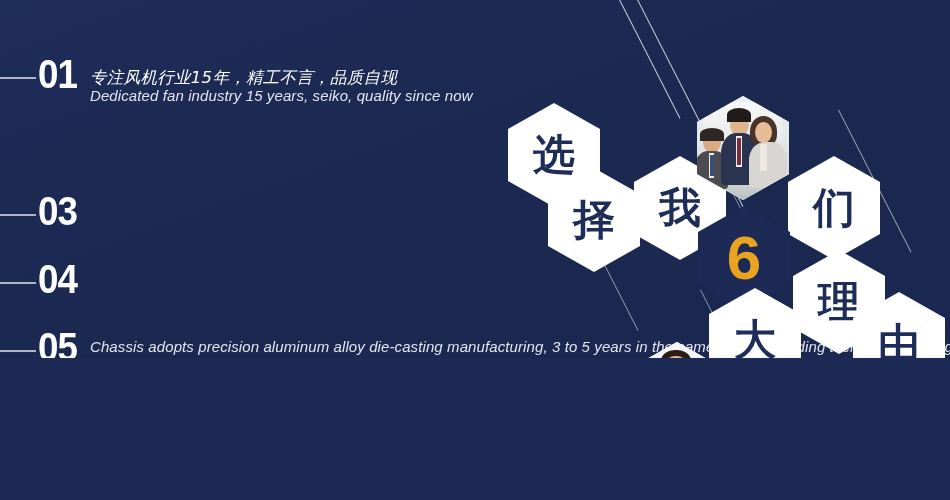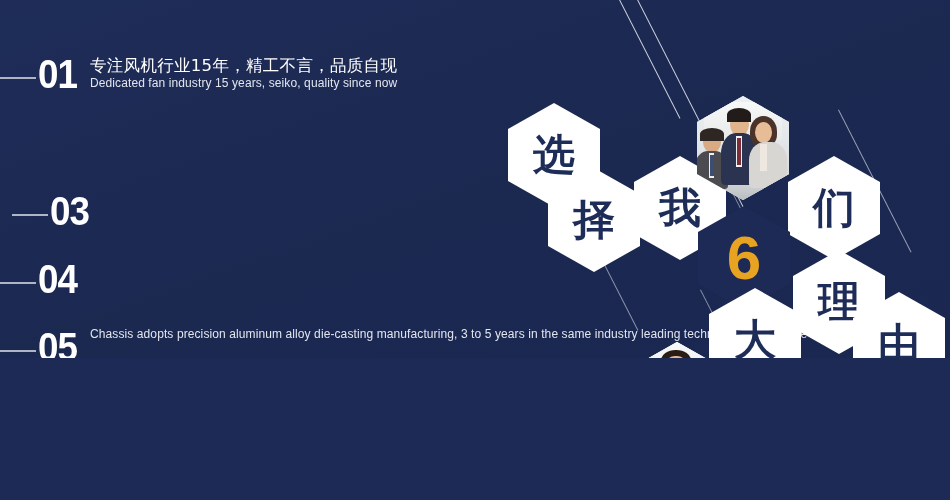--- a/index.html
+++ b/index.html
@@ -27,28 +27,28 @@
     position:absolute;left:0;top:22px;width:36px;height:2px;
     background:#c9ceda;opacity:.85;
   }
   .rnum{
     position:absolute;left:38px;top:-4px;
     font-family:"Liberation Sans","DejaVu Sans",sans-serif;
     font-size:40px;font-weight:bold;color:#ffffff;
     letter-spacing:-1px;line-height:46px;
     transform:scaleX(.92);transform-origin:left center;
   }
-  .rtexts{position:absolute;left:90px;top:0;width:600px;}
+  .rtexts{position:absolute;left:90px;top:12px;width:600px;font-style:italic;}
   .rcn{
     display:block;color:#ffffff;font-size:16.5px;line-height:22px;
     font-family:"DejaVu Sans","Liberation Sans",sans-serif;
     letter-spacing:.3px;white-space:nowrap;
   }
   .ren{
-    display:block;color:#e3e6ef;font-size:12px;line-height:13px;
+    display:block;color:#e3e6ef;font-size:15px;line-height:13px;
     font-family:"Liberation Sans","DejaVu Sans",sans-serif;
     letter-spacing:.1px;white-space:nowrap;
   }
 
   
   #hexes{position:absolute;left:0;top:0;width:950px;height:500px;}
   .hex{
     position:absolute;width:92px;height:104px;
     clip-path:polygon(50% 0%,100% 25%,100% 75%,50% 100%,0% 75%,0% 25%);
     background:#ffffff;
@@ -98,21 +98,21 @@
     <div class="reason" style="top:55px;">
       <span class="dash"></span>
       <span class="rnum">01</span>
       <span class="rtexts">
         <span class="rcn">专注风机行业15年，精工不言，品质自现</span>
         <span class="ren">Dedicated fan industry 15 years, seiko, quality since now</span>
       </span>
     </div>
 
 
-    <div class="reason" style="top:192px;margin-left:12px;">
+    <div class="reason" style="top:192px;">
       <span class="dash"></span>
       <span class="rnum">03</span>
     </div>
 
     <div class="reason" style="top:260px;">
       <span class="dash"></span>
       <span class="rnum">04</span>
     </div>
 
     <div class="reason" style="top:328px;">

